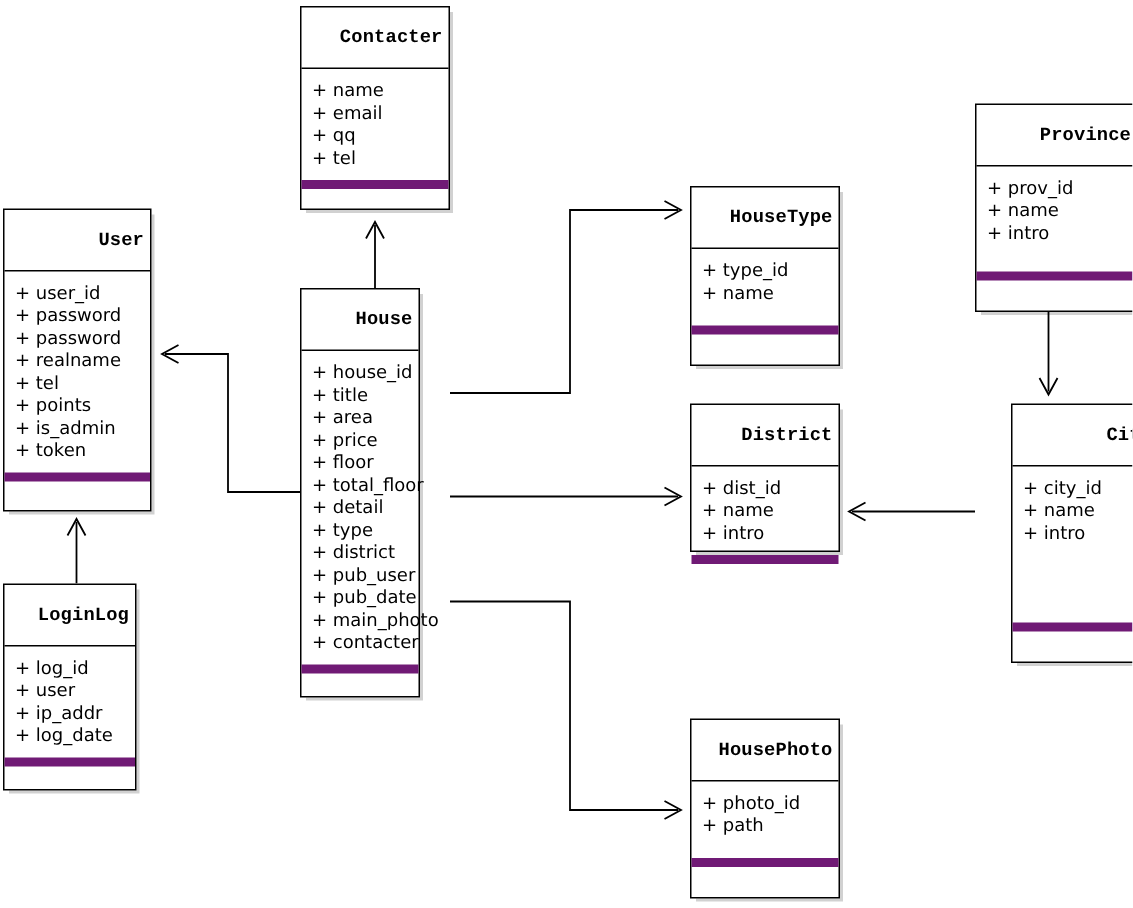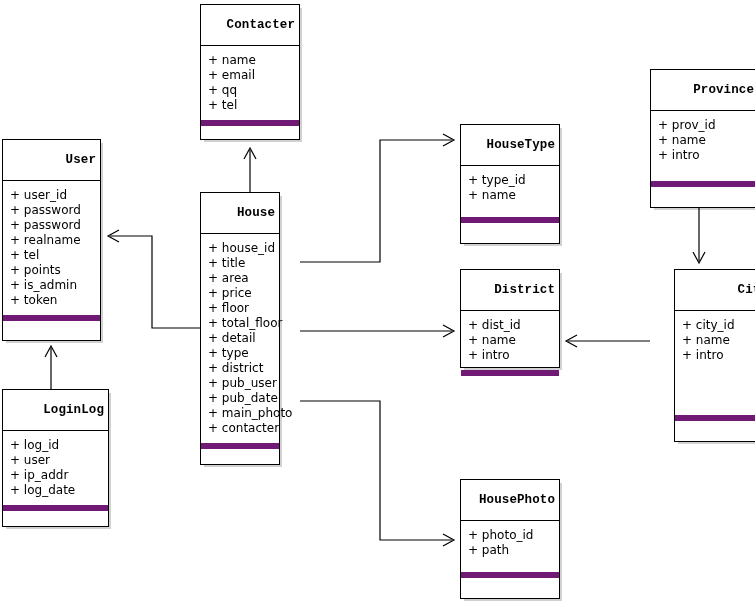--- a/index.html
+++ b/index.html
@@ -144,21 +144,21 @@
       <div class="uml-attr">+ password</div>
       <div class="uml-attr">+ realname</div>
       <div class="uml-attr">+ tel</div>
       <div class="uml-attr">+ points</div>
       <div class="uml-attr">+ is_admin</div>
       <div class="uml-attr">+ token</div>
     </div>
     <div class="uml-methods"></div>
   </div>
 
-  <div class="uml-class" style="left:2px; top:389px; width:107px; height:138px;">
+  <div class="uml-class" style="left:2px; top:389px; width:89px; height:138px;">
     <div class="uml-title">LoginLog</div>
     <div class="uml-attrs">
       <div class="uml-attr">+ log_id</div>
       <div class="uml-attr">+ user</div>
       <div class="uml-attr">+ ip_addr</div>
       <div class="uml-attr">+ log_date</div>
     </div>
     <div class="uml-methods"></div>
   </div>
 

